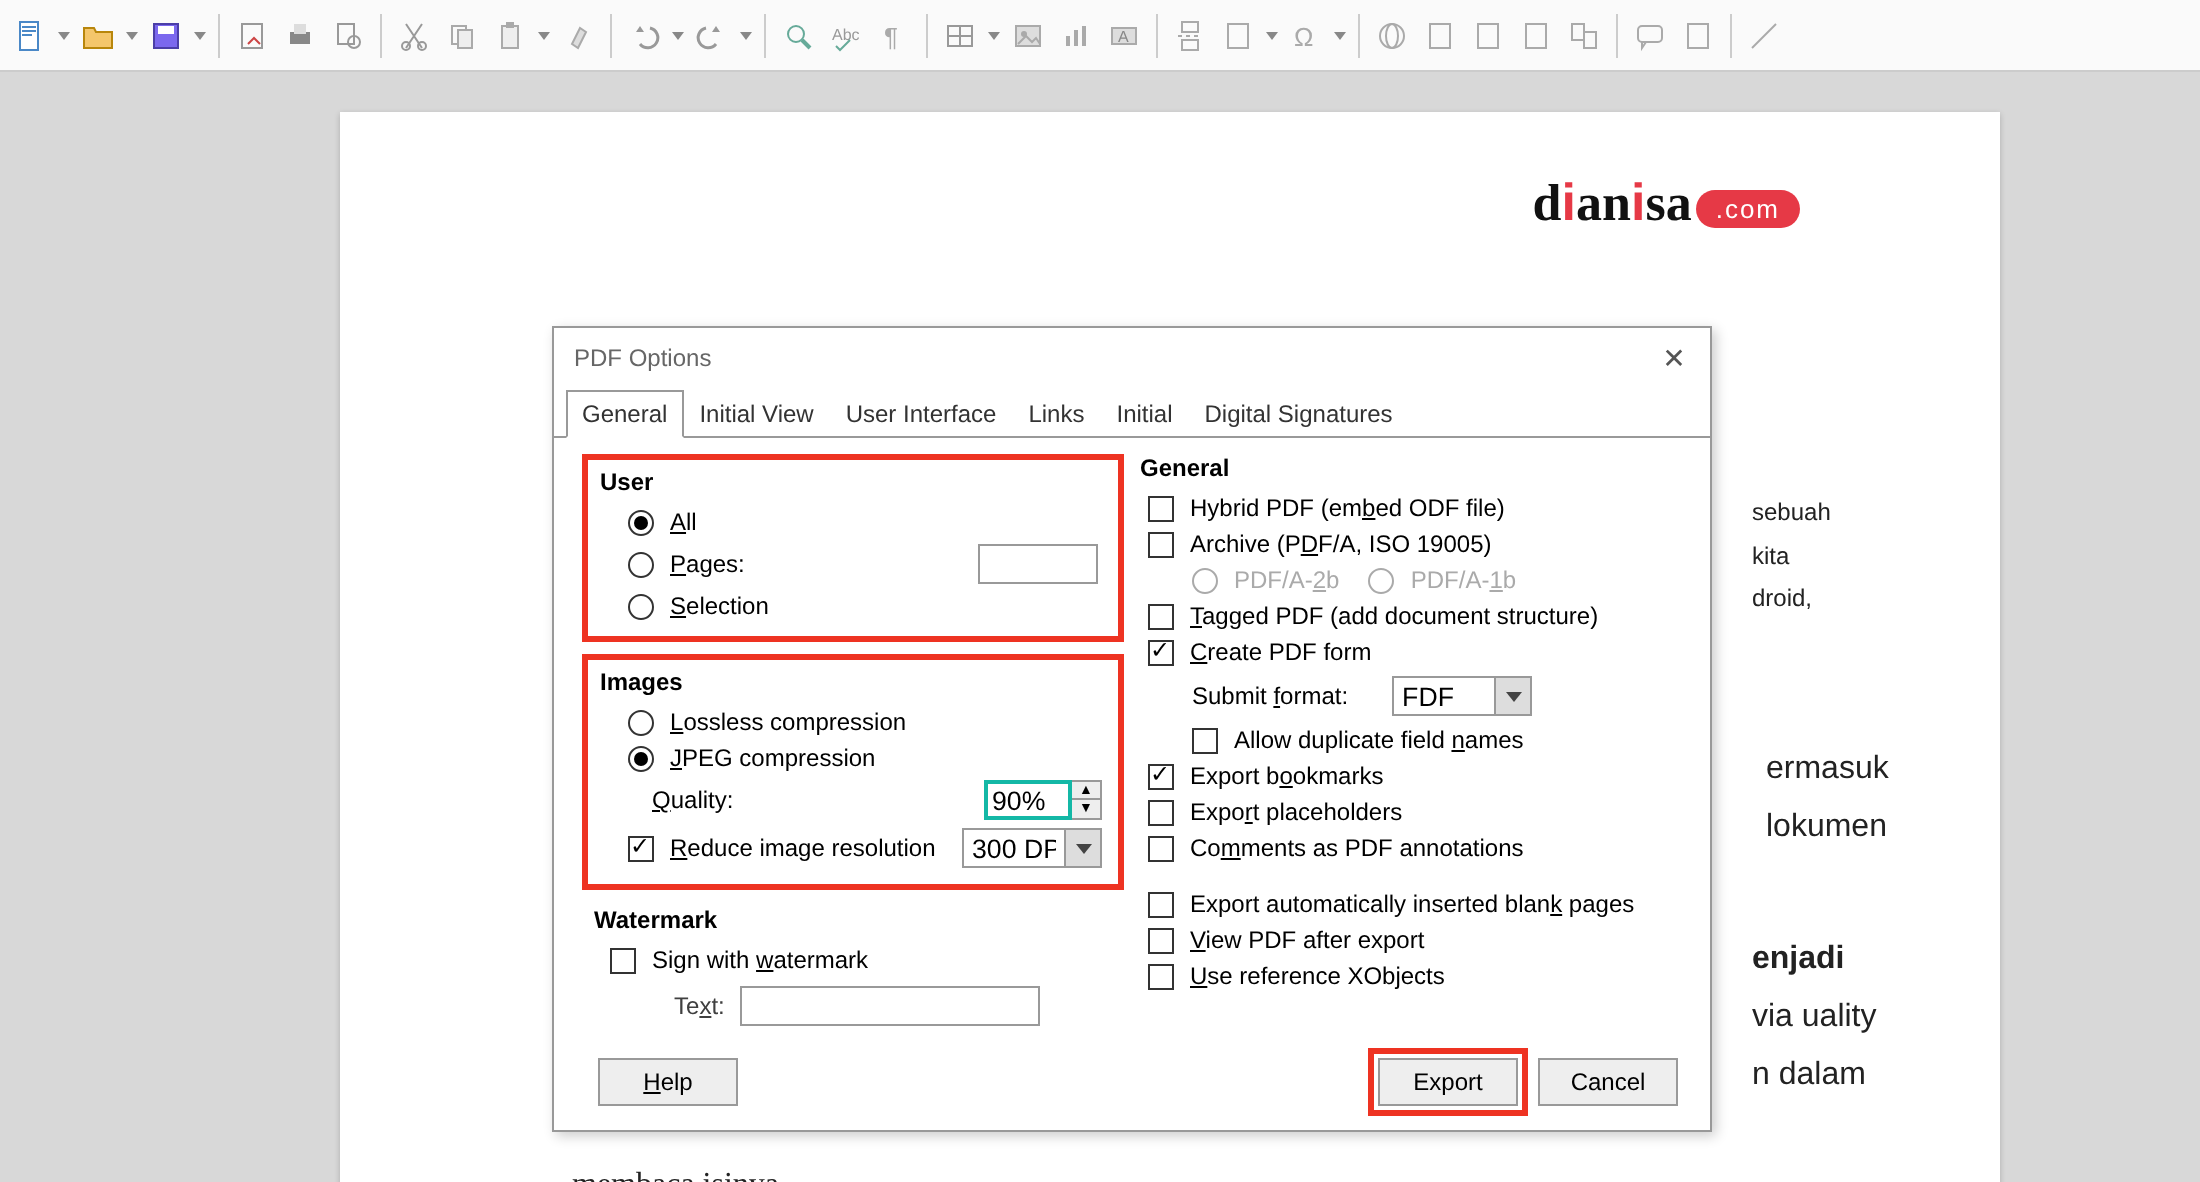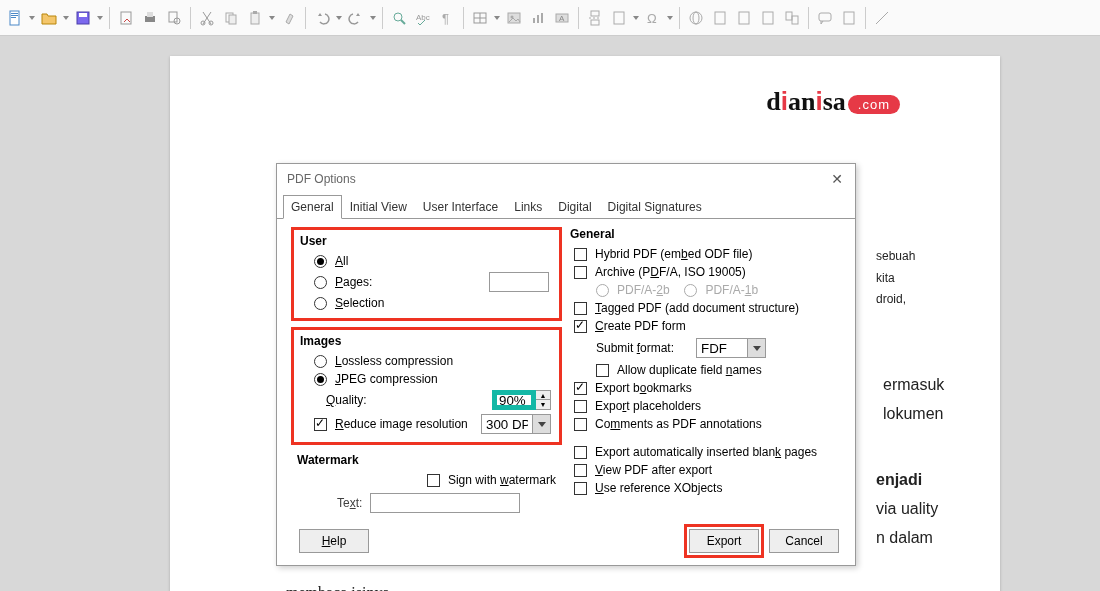--- a/index.html
+++ b/index.html
@@ -46,21 +46,21 @@
 .radio, .check { width: 13px; height: 13px; margin: 0 4px 0 0; }
 .check { appearance: none; border: 1px solid #333; background: #fff; position: relative; }
 .check:checked::after { content: "✓"; position: absolute; top: -3px; left: 0px; font-size: 12px; color: #000; }
 .radio { appearance: none; border: 1px solid #333; border-radius: 50%; background: #fff; position: relative; }
 .radio:checked::after { content: ""; position: absolute; top: 2px; left: 2px; width: 7px; height: 7px; background: #000; border-radius: 50%; }
 .radio:disabled, .radio:disabled + label, .sub-disabled { color: #aaa; }
 .radio:disabled { border-color: #aaa; }
 
 .pages-input { width: 60px; height: 20px; border: 1px solid #999; margin-left: auto; margin-right: 4px; }
 .spinner { display: flex; margin-left: auto; margin-right: 2px; }
-.spinner input { width: 44px; height: 20px; border: 5px solid #14b8a6; padding: 0 2px; text-align: left; }
+.spinner input { width: 44px; height: 20px; border: 2px solid #14b8a6; padding: 0 2px; text-align: left; }
 .spinner-btns { display: flex; flex-direction: column; border: 1px solid #999; border-left: none; }
 .spinner-btns div { width: 14px; height: 9px; background: #eee; font-size: 7px; text-align: center; line-height: 9px; cursor: pointer; }
 .spinner-btns div:first-child { border-bottom: 1px solid #999; }
 .select { display: flex; margin-left: auto; margin-right: 2px; }
 .select input { width: 52px; height: 20px; border: 1px solid #999; padding: 0 4px; background: #fff; }
 .select-btn { width: 18px; height: 20px; background: #ddd; border: 1px solid #999; border-left: none; display: flex; align-items: center; justify-content: center; cursor: pointer; }
 .select-btn::after { content:""; border-left: 4px solid transparent; border-right: 4px solid transparent; border-top: 5px solid #444; }
 
 .indent { padding-left: 26px; }
 .subfmt { display: flex; align-items: center; gap: 8px; padding: 3px 0 3px 26px; }
@@ -303,21 +303,21 @@
   <div class="dialog">
     <div class="dlg-title">
       <span class="dlg-title-text">PDF Options</span>
       <span class="dlg-close">✕</span>
     </div>
     <div class="tabs">
       <div class="tab active">General</div>
       <div class="tab">Initial View</div>
       <div class="tab">User Interface</div>
       <div class="tab">Links</div>
-      <div class="tab">Digital</div>
+      <div class="tab">Initial</div>
       <div class="tab">Digital Signatures</div>
     </div>
     <div class="dlg-body">
 
       <div class="col">
         <div class="group-hl">
           <div class="group-label">User</div>
           <div class="row">
             <input type="radio" class="radio" name="range" checked="" style="">
             <label><u>A</u>ll</label>
@@ -356,21 +356,21 @@
             <input type="checkbox" class="check" checked="" style="">
             <label><u>R</u>educe image resolution</label>
             <div class="select">
               <input type="text" readonly="" value="300 DPI" style="">
               <div class="select-btn"></div>
             </div>
           </div>
         </div>
         <div class="watermark">
           <div class="group-label">Watermark</div>
-          <div class="row" style="padding-left:8px;justify-content:flex-end;">
+          <div class="row" style="padding-left:8px;">
             <input type="checkbox" class="check" style="">
             <label>Sign with <u>w</u>atermark</label>
           </div>
           <div class="wm-text-row">
             <span class="disabled">Te<u>x</u>t:</span>
             <input type="text" class="wm-input" style="">
           </div>
         </div>
       </div>
 

